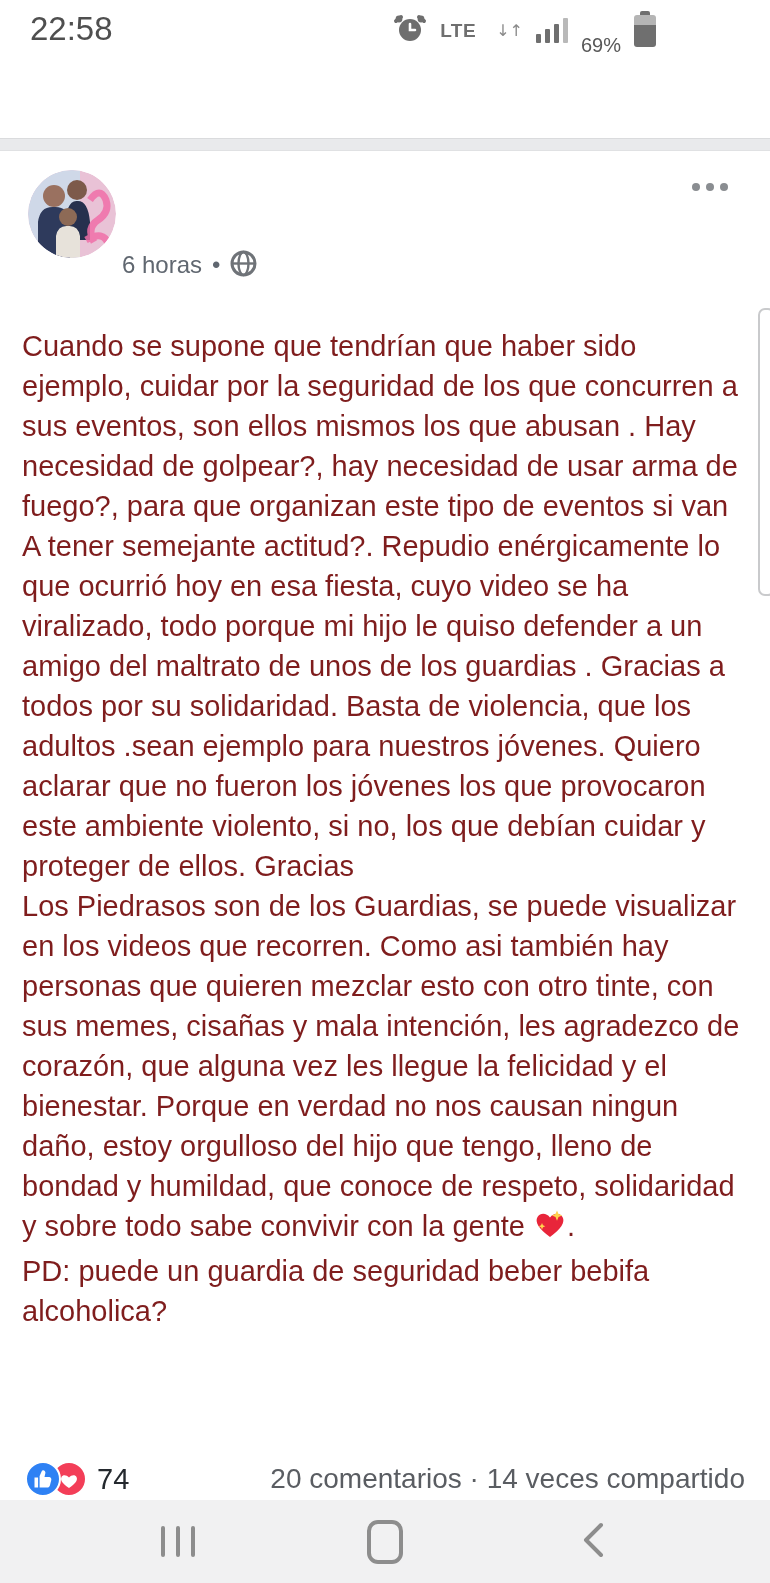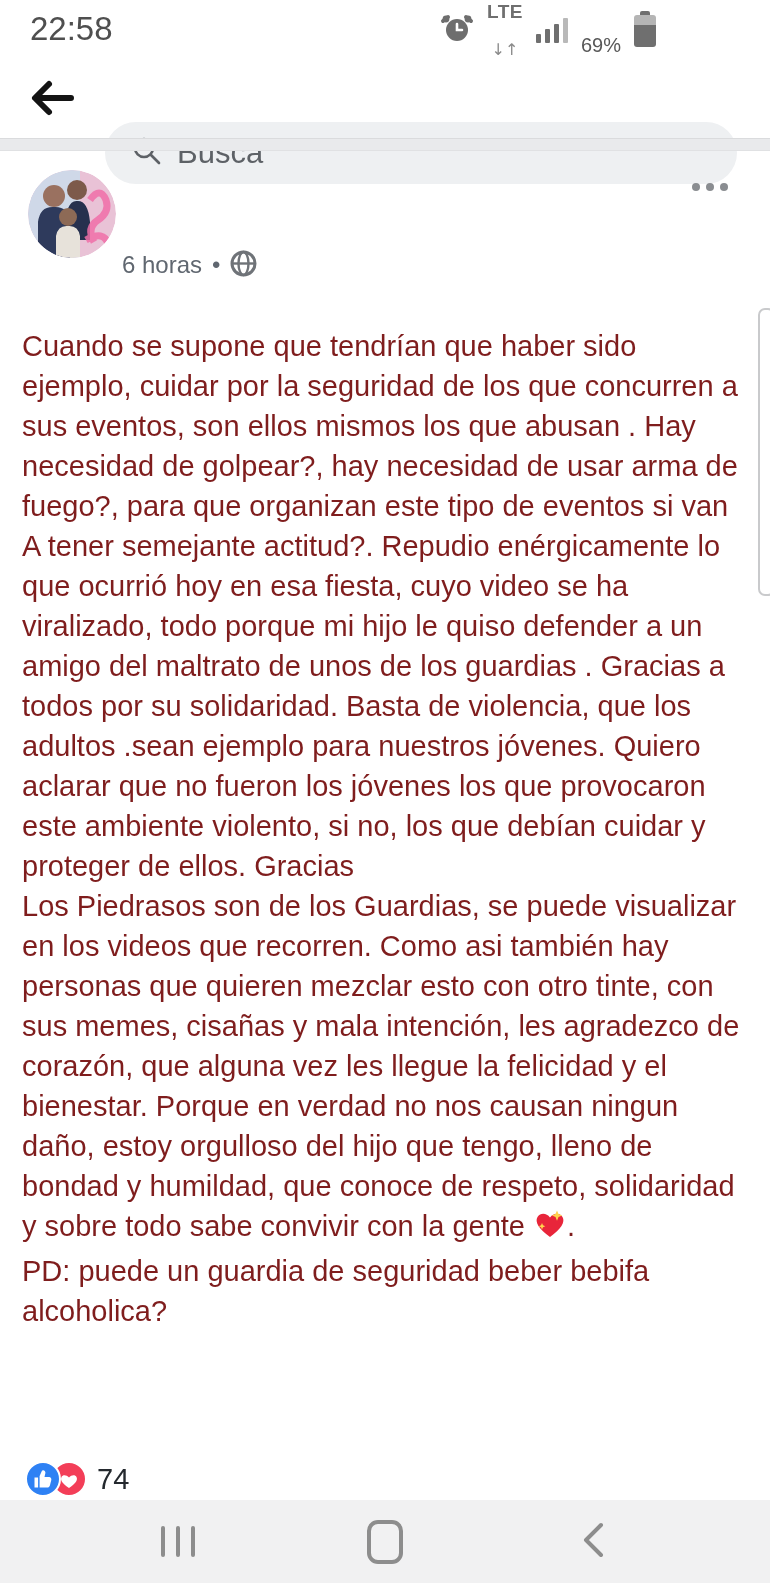--- a/index.html
+++ b/index.html
@@ -4,21 +4,21 @@
 <style>
   html,body{margin:0;padding:0;background:#777;}
   .screen{
     position:relative;width:770px;height:1583px;background:#ffffff;
     overflow:hidden;font-family:"Liberation Sans",sans-serif;margin:0 auto;
   }
   
   .status-bar{position:absolute;top:0;left:0;width:678px;height:58px;}
   .status-time{position:absolute;left:30px;top:10px;font-size:33px;color:#4f4f4f;}
   .status-icons{position:absolute;right:22px;top:8px;display:flex;align-items:center;gap:13px;height:44px;}
-  .lte-block{display:flex;flex-direction:column;align-items:center;line-height:1;color:#6f6f6f;gap:20px;}
+  .lte-block{display:flex;flex-direction:row;align-items:center;line-height:1;color:#6f6f6f;gap:20px;}
   .lte-label{font-size:19px;font-weight:bold;letter-spacing:.5px;}
   .lte-arrows{font-size:16px;font-family:"DejaVu Sans",sans-serif;margin-top:1px;color:#8a8a8a;}
   .signal{display:flex;align-items:flex-end;gap:4px;height:26px;}
   .signal i{display:block;width:5px;background:#6f6f6f;border-radius:1px;}
   .signal i.s1{height:9px}.signal i.s2{height:14px}.signal i.s3{height:19px}
   .signal i.s4{height:25px;background:#b9b9b9}
   .batt-pct{font-size:20px;color:#585858;margin-top:31px;}
   .battery{width:22px;height:38px;display:flex;flex-direction:column;align-items:center;}
   .battery .nub{width:10px;height:4px;background:#6f6f6f;border-radius:2px 2px 0 0;}
   .battery .body{width:22px;height:32px;border-radius:3px;overflow:hidden;display:flex;flex-direction:column;}
@@ -89,38 +89,20 @@
       <span class="battery">
         <span class="nub"></span>
         <span class="body">
             <span class="empty"></span>
             <span class="fill"></span>
           </span>
       </span>
     </div>
   </div>
 
-  <div class="search-header">
-    <button class="back-button">
-      <span>
-        <svg width="48" height="40" viewBox="0 0 48 40">
-          <path d="M44 20 H10 M22 6 L8 20 L22 34" stroke="#141414" stroke-width="6" fill="none" stroke-linecap="round" stroke-linejoin="round"></path>
-        </svg>
-      </span>
-    </button>
-    <div class="search-pill">
-      <span>
-        <svg width="32" height="32" viewBox="0 0 32 32">
-          <circle cx="13" cy="13" r="9" fill="none" stroke="#5d6166" stroke-width="2.6"></circle>
-          <path d="M20 20 L28 28" stroke="#5d6166" stroke-width="2.6" stroke-linecap="round"></path>
-        </svg>
-      </span>
-      <span class="search-placeholder">Busca</span>
-    </div>
-  </div>
 
   <div class="divider-band"></div>
 
   <div class="avatar">
     <svg width="88" height="88" viewBox="0 0 88 88">
       <defs>
         <clipPath id="avc">
             <circle cx="44" cy="44" r="44"></circle>
           </clipPath>
       </defs>
@@ -171,20 +153,21 @@
       <svg class="r-like" width="36" height="36" viewBox="0 0 36 36">
         <circle cx="18" cy="18" r="17" fill="#2e81f4" stroke="#ffffff" stroke-width="2"></circle>
         <path fill="#ffffff" d="M9.5 16.5h3.6v10H9.5z M14.6 26.5h7.6c1.3 0 2.4-.9 2.7-2.1l1.4-5.3c.4-1.5-.7-3-2.2-3h-4.6l.9-4.2c.2-1.1-.5-2.2-1.6-2.5-.9-.2-1.8.3-2.2 1.1l-2 4.5v11.5z"></path>
       </svg>
       <svg class="r-love" width="36" height="36" viewBox="0 0 36 36">
         <circle cx="18" cy="18" r="17" fill="#f33e58" stroke="#ffffff" stroke-width="2"></circle>
         <path fill="#ffffff" d="M18 27c-6.2-4.2-9-7.8-7.6-10.8 1.2-2.5 4.9-2.7 7.6.4 2.7-3.1 6.4-2.9 7.6-.4 1.4 3-1.4 6.6-7.6 10.8z"></path>
       </svg>
     </span>
     <span class="reaction-count">74</span>
+    <span class="comments-shares">20 comentarios · 14 veces compartido</span>
   </div>
 
   <div class="scrollbar-thumb"></div>
 
   <div class="nav-bar">
     <button class="nav-btn">
       <span class="recents-bars">
           <i></i>
           <i></i>
           <i></i>

